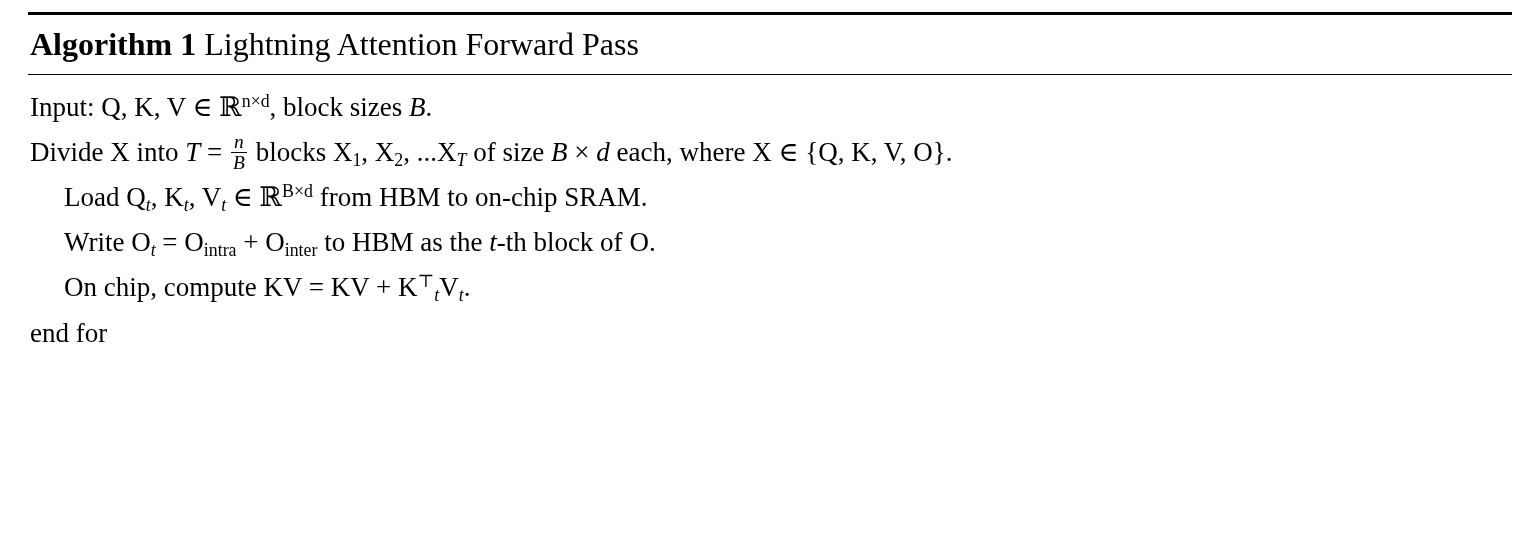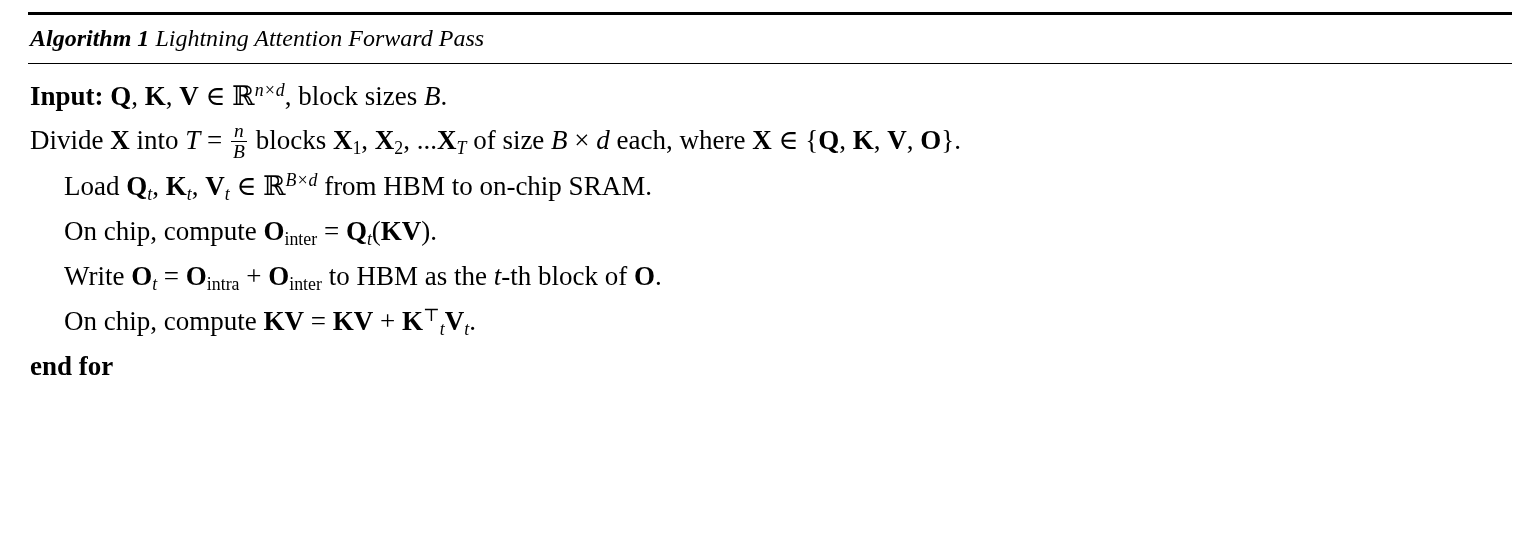--- a/index.html
+++ b/index.html
@@ -21,58 +21,56 @@
   }
   .rule-thick {
     border-top: 3px solid #000;
     height: 0;
   }
   .rule-thin {
     border-top: 1.6px solid #000;
     height: 0;
   }
   .alg-title {
-    font-size: 24px;
+    font-size: 32px;
     line-height: 1.45;
     padding: 6px 2px 7px 2px;
     white-space: nowrap;
-    font-style: italic;
   }
   .alg-title .kw {
     font-weight: bold;
   }
   .alg-body {
     padding: 10px 2px 8px 2px;
     font-size: 27px;
     line-height: 1.58;
   }
   .line {
     white-space: nowrap;
     padding: 1px 0;
   }
   .indent-1 { padding-left: 34px; }
 
   
-  b.bm { font-weight: bold; margin-top: 24px; }
+  b.bm { font-weight: normal; margin-top: 24px; }
   i.it { font-style: italic; }
   .up { font-style: normal; }
   .sub {
     font-size: 0.66em;
     vertical-align: -0.28em;
     font-style: italic;
   }
   .sub-up {
     font-size: 0.66em;
     vertical-align: -0.28em;
     font-style: normal;
   }
   .sup {
     font-size: 0.66em;
     vertical-align: 0.52em;
-    font-style: italic;
   }
   .sup-up {
     font-size: 0.66em;
     vertical-align: 0.52em;
     font-style: normal;
   }
   .frac {
     display: inline-block;
     vertical-align: -0.42em;
     text-align: center;
@@ -129,24 +127,20 @@
 
 
 
     <div class="line indent-1">
       Load <b class="bm">Q</b><span class="sub">t</span>, <b class="bm">K</b><span class="sub">t</span>,
       <b class="bm">V</b><span class="sub">t</span> <span class="up">∈</span>
       <span class="rset">ℝ</span><span class="sup">B×d</span> from HBM to on-chip SRAM.
     </div>
 
 
-    <div class="line indent-1">
-      On chip, compute <b class="bm">O</b><span class="sub-up">inter</span> =
-      <b class="bm">Q</b><span class="sub">t</span>(<b class="bm">KV</b>).
-    </div>
 
     <div class="line indent-1">
       Write <b class="bm">O</b><span class="sub">t</span> = <b class="bm">O</b><span class="sub-up">intra</span> +
       <b class="bm">O</b><span class="sub-up">inter</span> to HBM as the <i class="it">t</i>-th block of <b class="bm">O</b>.
     </div>
 
     <div class="line indent-1">
       On chip, compute <b class="bm">KV</b> = <b class="bm">KV</b> +
       <b class="bm">K</b><span class="sup-up">⊤</span><span class="sub">t</span><b class="bm">V</b><span class="sub">t</span>.
     </div>

